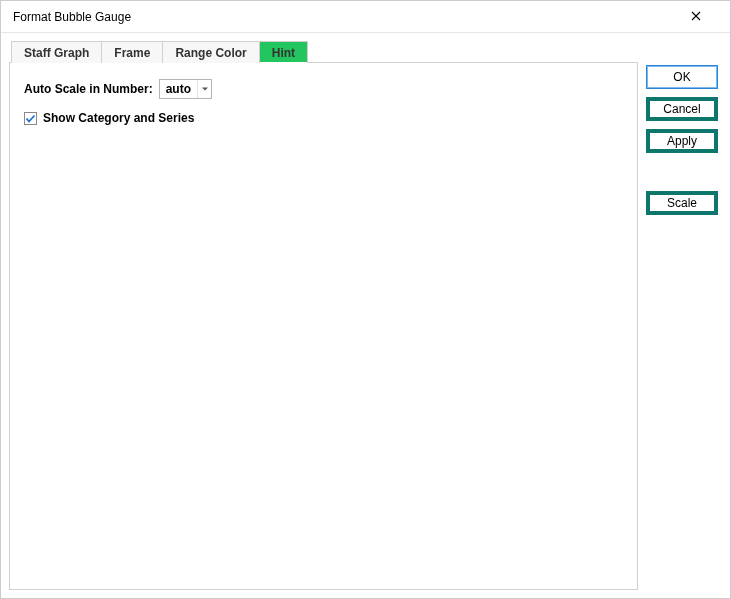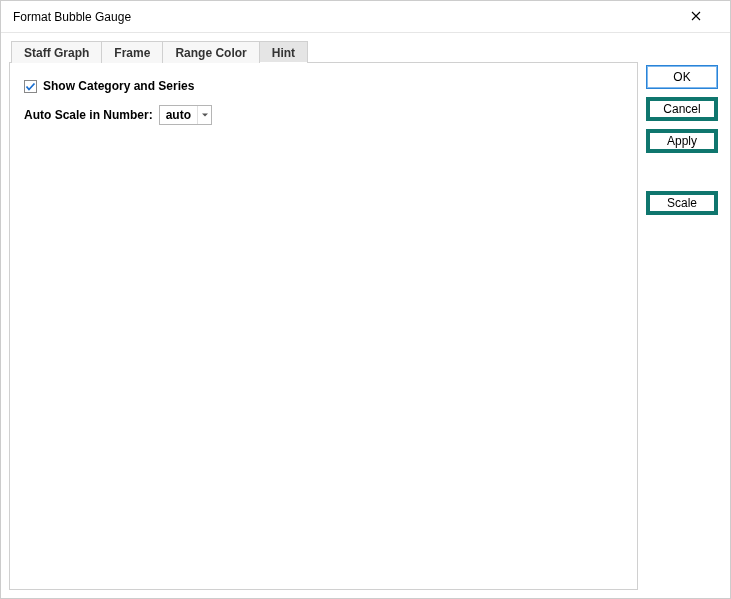--- a/index.html
+++ b/index.html
@@ -61,21 +61,21 @@
     line-height: 22px;
     border: 1px solid #d0d0d0;
     border-bottom: none;
     background: #f7f7f7;
     margin-right: -1px;
     cursor: pointer;
     font-size: 12px;
     color: #333;
   }
   .tab.active {
-    background: #e5e5e5;
+    background: #22c55e;
     border-color: #d0d0d0;
     position: relative;
   }
   .tab.active::after {
     content: "";
     position: absolute;
     left: 0; right: 0; bottom: -1px;
     height: 2px;
     background: #ffffff;
   }
@@ -180,42 +180,42 @@
 
 <div class="body">
   <div class="main">
     <div class="tabs">
       <div class="tab">Staff Graph</div>
       <div class="tab">Frame</div>
       <div class="tab">Range Color</div>
       <div class="tab active">Hint</div>
     </div>
     <div class="tab-panel">
-
-      <div class="row">
-        <span class="checkbox checked">
-          <svg viewBox="0 0 11 11">
-            <path d="M1.5 5.5 L4 8.5 L9.5 2.5" stroke="#1a6fd1" stroke-width="1.8" fill="none"></path>
-          </svg>
-        </span>
-        <span class="label">Show Category and Series</span>
-      </div>
 
       <div class="row">
         <span class="label">Auto Scale in Number:</span>
         <div class="select">
           <span class="sel-val">auto</span>
           <span class="sel-arrow">
             <svg viewBox="0 0 8 8">
                 <path d="M1 2.5 L4 5.5 L7 2.5 Z"></path>
               </svg>
           </span>
         </div>
       </div>
 
+      <div class="row">
+        <span class="checkbox checked">
+          <svg viewBox="0 0 11 11">
+            <path d="M1.5 5.5 L4 8.5 L9.5 2.5" stroke="#1a6fd1" stroke-width="1.8" fill="none"></path>
+          </svg>
+        </span>
+        <span class="label">Show Category and Series</span>
+      </div>
+
 
     </div>
   </div>
 
   <div class="sidebar">
     <div class="btn default">OK</div>
     <div class="btn">Cancel</div>
     <div class="btn">Apply</div>
     <div class="spacer"></div>
     <div class="btn">Scale</div>

